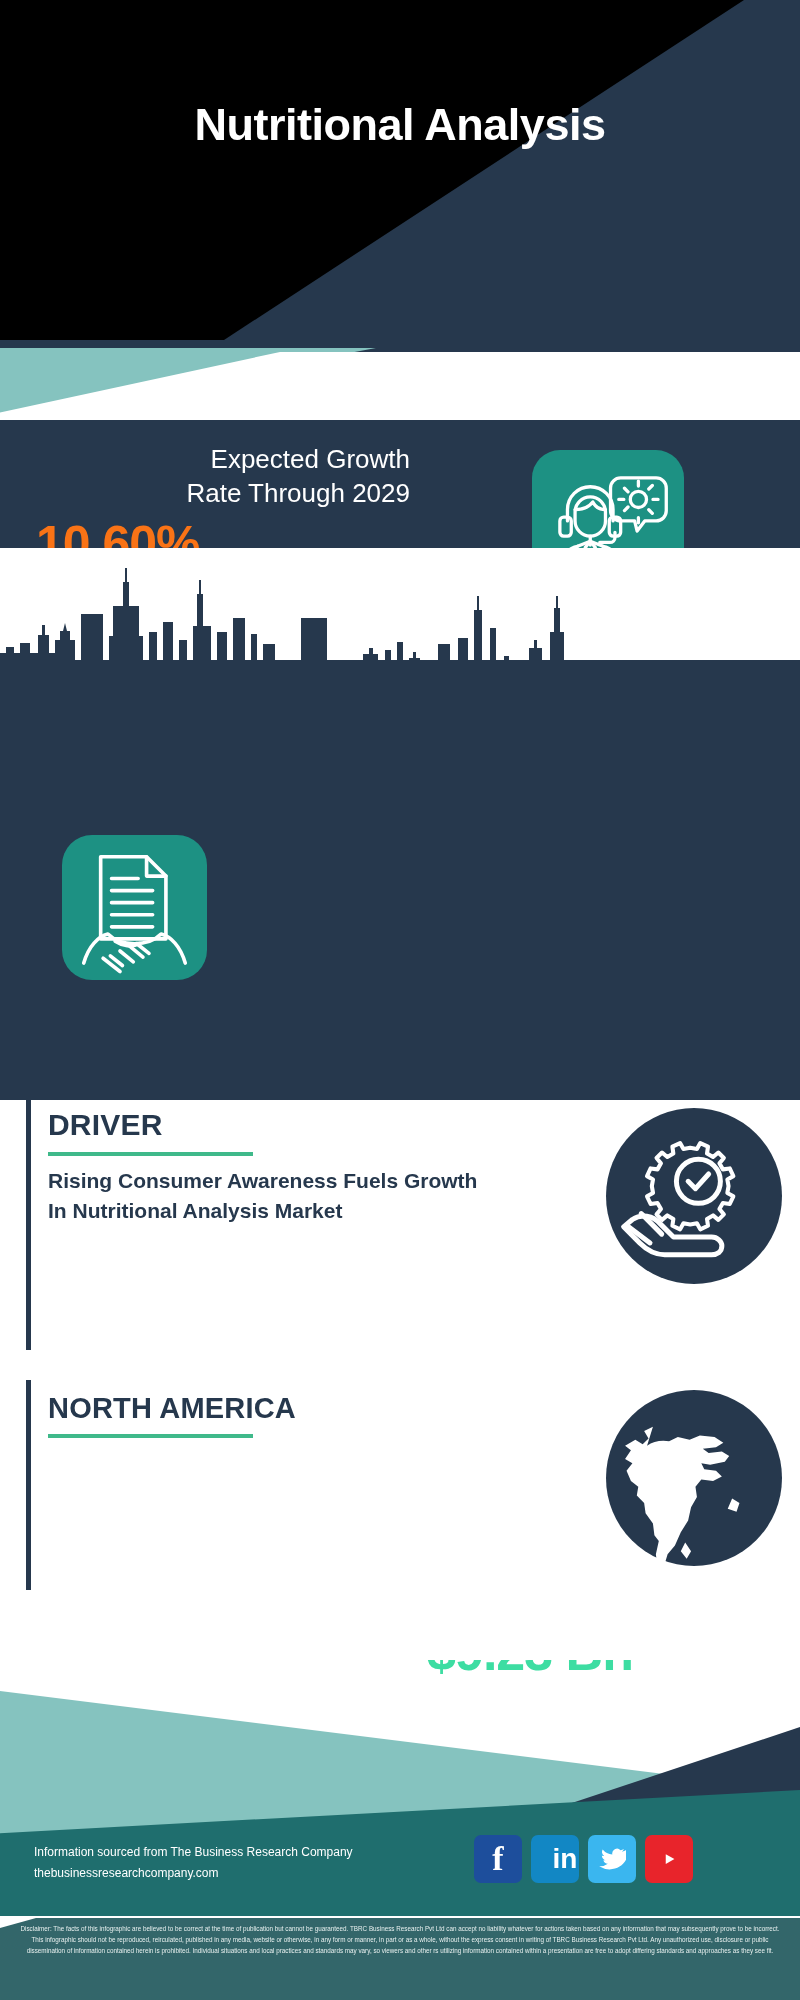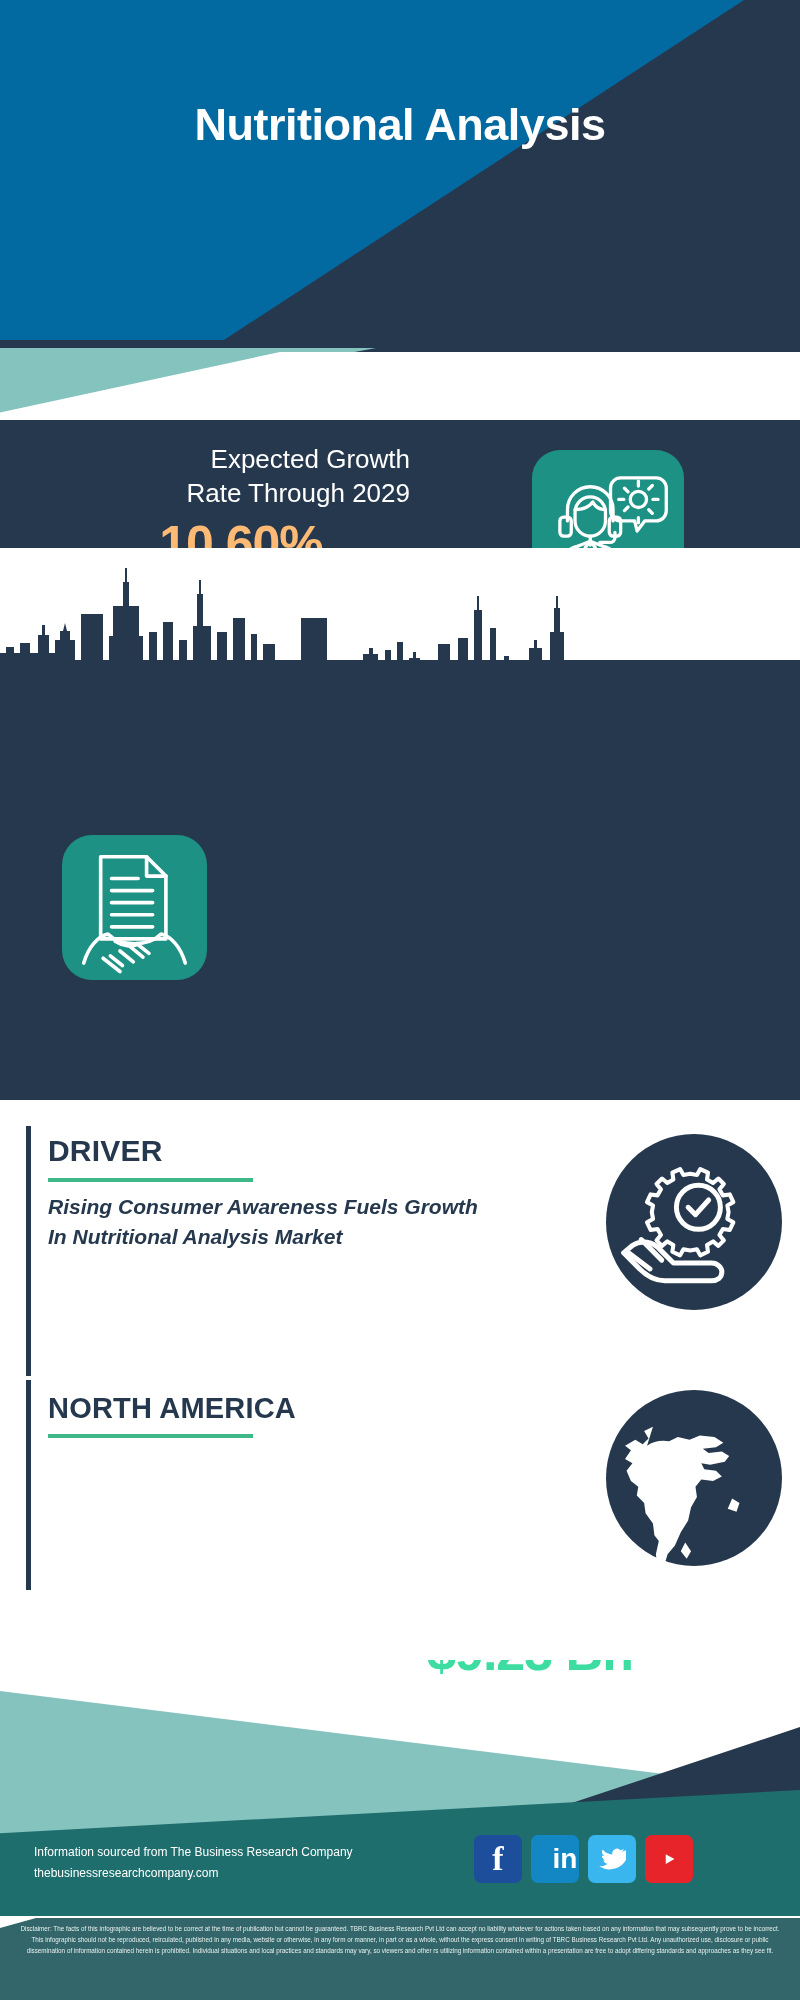--- a/index.html
+++ b/index.html
@@ -6,21 +6,21 @@
   html,body { background:#ffffff; }
   body {
     width:800px; height:2000px; position:relative; overflow:hidden;
     font-family:"Liberation Sans", sans-serif;
     background:#ffffff;
   }
 
   
   .header {
     position:absolute; left:0; top:0; width:800px; height:340px;
-    background:#0369a1; overflow:hidden;
+    background:#000000; overflow:hidden;
   }
   .header-diag {
     position:absolute; left:0; top:0; width:800px; height:340px;
     background:#26384d;
     clip-path:polygon(100% 0, 100% 100%, 28% 100%, 93% 0);
   }
   .header-title {
     position:absolute; left:0; top:98px; width:800px;
     text-align:center; color:#ffffff;
     font-size:45px; font-weight:bold; line-height:1.18;
@@ -46,22 +46,22 @@
   
   .growth {
     position:absolute; left:0; top:420px; width:800px; height:128px;
     background:#26384d;
   }
   .growth-label {
     position:absolute; left:40px; top:22px; width:370px;
     text-align:right; color:#ffffff; font-size:26px; line-height:1.32;
   }
   .growth-value {
-    position:absolute; left:56px; top:95px; width:370px;
-    text-align:center; color:#fdba74; font-size:50px; font-weight:bold;
+    position:absolute; left:36px; top:95px; width:370px;
+    color:#f97316; font-size:50px; font-weight:bold;
     letter-spacing:-1px;
   }
   .tile {
     position:absolute; border-radius:28px; background:#1d9183;
   }
   .tile-support { left:532px; top:30px; width:152px; height:152px; }
 
   
   .sky-white {
     position:absolute; left:0; top:548px; width:800px; height:120px;
@@ -101,25 +101,25 @@
   }
   .card-body {
     position:absolute; left:22px; color:#26384d; font-weight:bold;
     font-size:21px; line-height:1.42; width:430px;
   }
   .circ {
     position:absolute; border-radius:50%; background:#26384d;
   }
 
   
-  #card1 { top:26px; height:250px; }
+  #card1 { top:0; height:250px; }
   #card1 .rule { height:250px; }
   #card1 .card-title { top:8px; font-size:30px; }
   #card1 .card-underline { top:52px; width:205px; }
-  #card1 .card-body { top:66px;font-style:italic; }
+  #card1 .card-body { top:66px; }
   #card1 .circ { left:580px; top:8px; width:176px; height:176px; }
 
   
   #card2 { top:280px; height:210px; }
   #card2 .rule { height:210px; }
   #card2 .card-title { top:12px; font-size:29px; }
   #card2 .card-underline { top:54px; width:205px; }
   #card2 .card-body { top:70px; font-size:22px; }
   #card2 .circ { left:580px; top:10px; width:176px; height:176px; }
 

